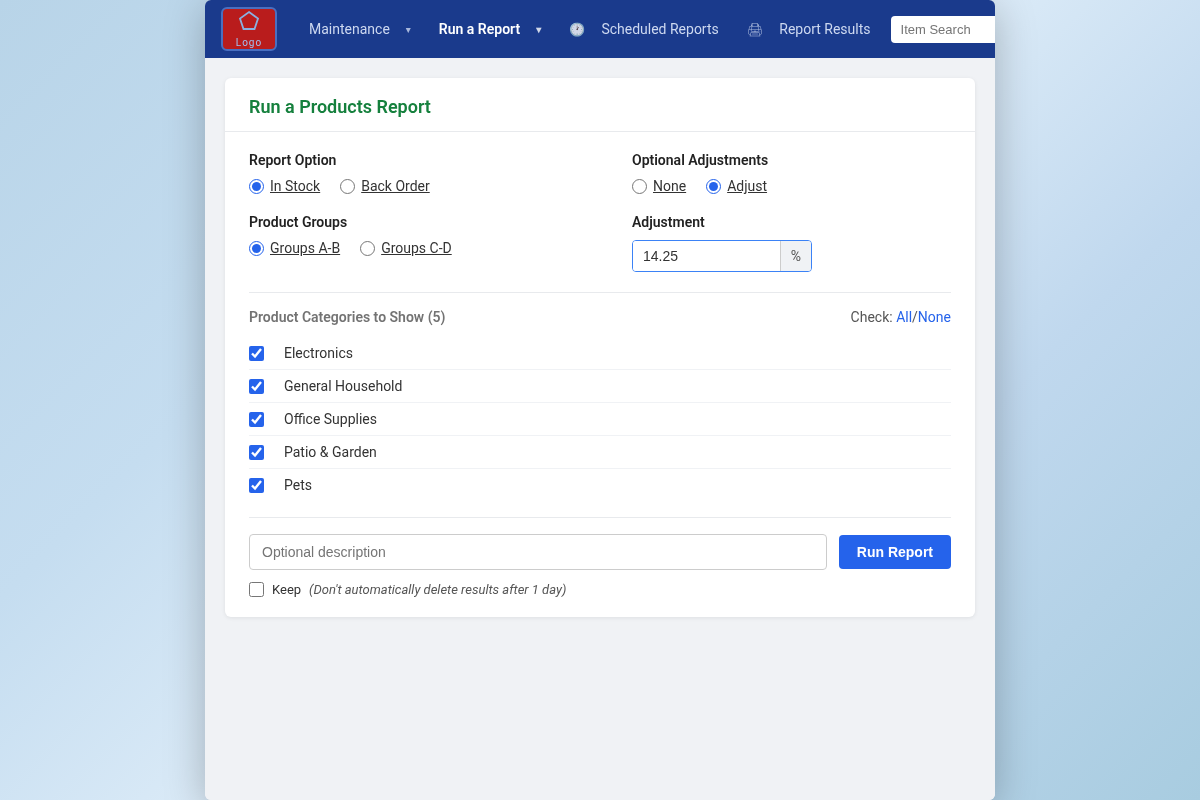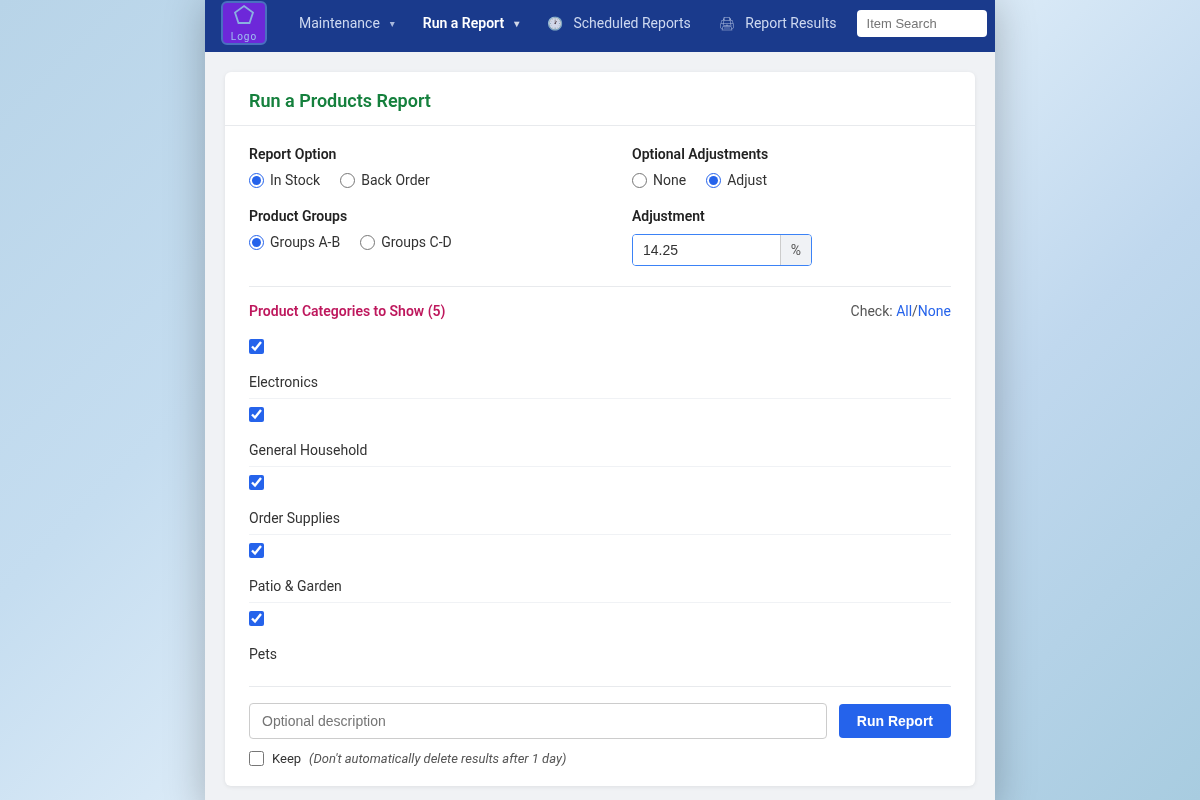--- a/index.html
+++ b/index.html
@@ -28,24 +28,24 @@
     .navbar {
       background: #1a3a8c;
       display: flex;
       align-items: center;
       padding: 0 16px;
       height: 58px;
       gap: 8px;
     }
 
     .logo-box {
-      background: #6d28d9;
+      background: #b91c1c;
       border: 2px solid #4a6fc0;
       border-radius: 6px;
-      width: 46px;
+      width: 56px;
       height: 44px;
       display: flex;
       flex-direction: column;
       align-items: center;
       justify-content: center;
       margin-right: 12px;
       flex-shrink: 0;
     }
 
     .logo-icon {
@@ -69,21 +69,21 @@
     }
 
     .nav-item {
       color: #cdd8f0;
       padding: 8px 12px;
       border-radius: 4px;
       cursor: pointer;
       font-size: 14px;
       display: flex;
       align-items: center;
-      gap: 10px;
+      gap: 16px;
       white-space: nowrap;
     }
 
     .nav-item.active {
       color: #ffffff;
       font-weight: 600;
     }
 
     .nav-item .caret {
       font-size: 10px;
@@ -175,20 +175,21 @@
       gap: 20px;
     }
 
     .radio-label {
       display: flex;
       align-items: center;
       gap: 6px;
       cursor: pointer;
       font-size: 14px;
       color: #333;
+      text-decoration: underline;
     }
 
     input[type="radio"] {
       accent-color: #2563eb;
       width: 15px;
       height: 15px;
       cursor: pointer;
     }
 
     
@@ -227,44 +228,43 @@
 
     .categories-header {
       display: flex;
       align-items: center;
       justify-content: space-between;
       margin-bottom: 12px;
     }
 
     .categories-label {
       font-weight: 600;
-      color: #be185d;
+      color: #737373;
       font-size: 14px;
     }
 
     .check-links {
       font-size: 14px;
       color: #555;
     }
 
     .check-link {
       color: #2563eb;
       cursor: pointer;
       text-decoration: none;
     }
 
     .category-item {
       display: flex;
-      align-items: flex-start;
+      align-items: center;
       gap: 20px;
       padding: 8px 0;
       border-bottom: 1px solid #f0f2f5;
       font-size: 14px;
       color: #333;
-      flex-direction: column;
     }
 
     .category-item:last-child {
       border-bottom: none;
     }
 
     input[type="checkbox"] {
       accent-color: #2563eb;
       width: 15px;
       height: 15px;
@@ -435,21 +435,21 @@
           <div class="category-item">
             <input type="checkbox" checked="" style="">
             <span>Electronics</span>
           </div>
           <div class="category-item">
             <input type="checkbox" checked="" style="">
             <span>General Household</span>
           </div>
           <div class="category-item">
             <input type="checkbox" checked="" style="">
-            <span>Order Supplies</span>
+            <span>Office Supplies</span>
           </div>
           <div class="category-item">
             <input type="checkbox" checked="" style="">
             <span>Patio &amp; Garden</span>
           </div>
           <div class="category-item">
             <input type="checkbox" checked="" style="">
             <span>Pets</span>
           </div>
         </div>

